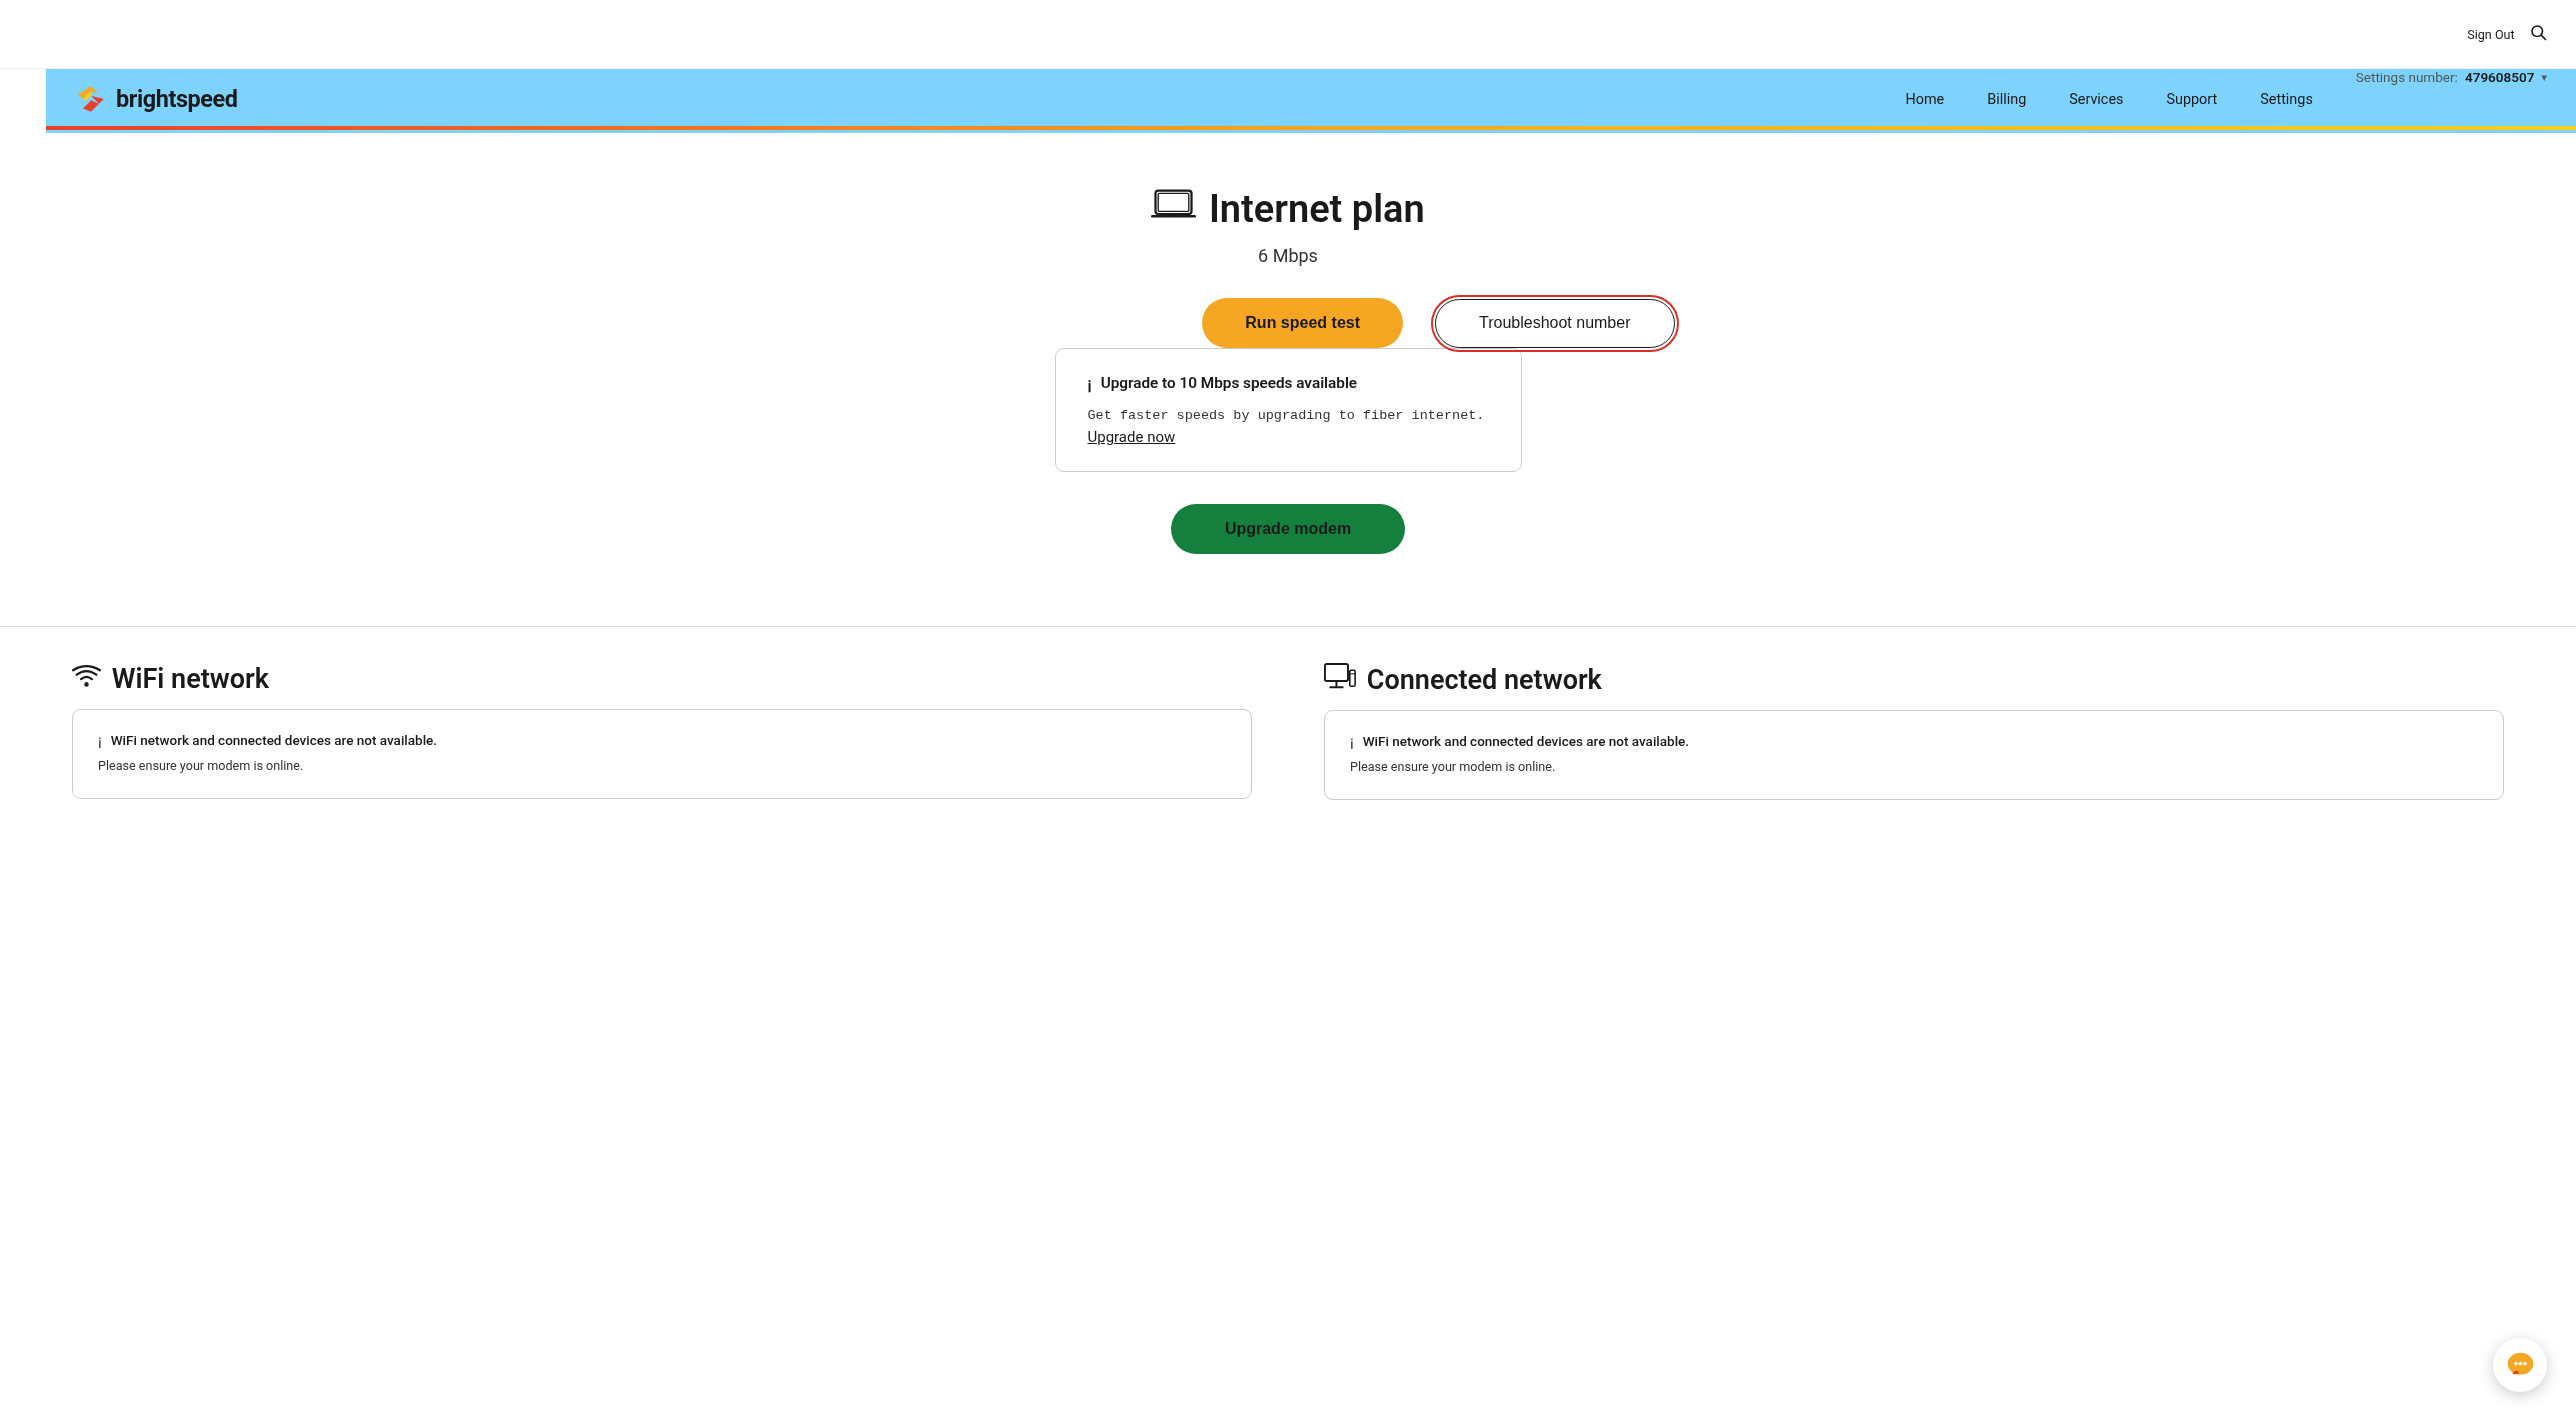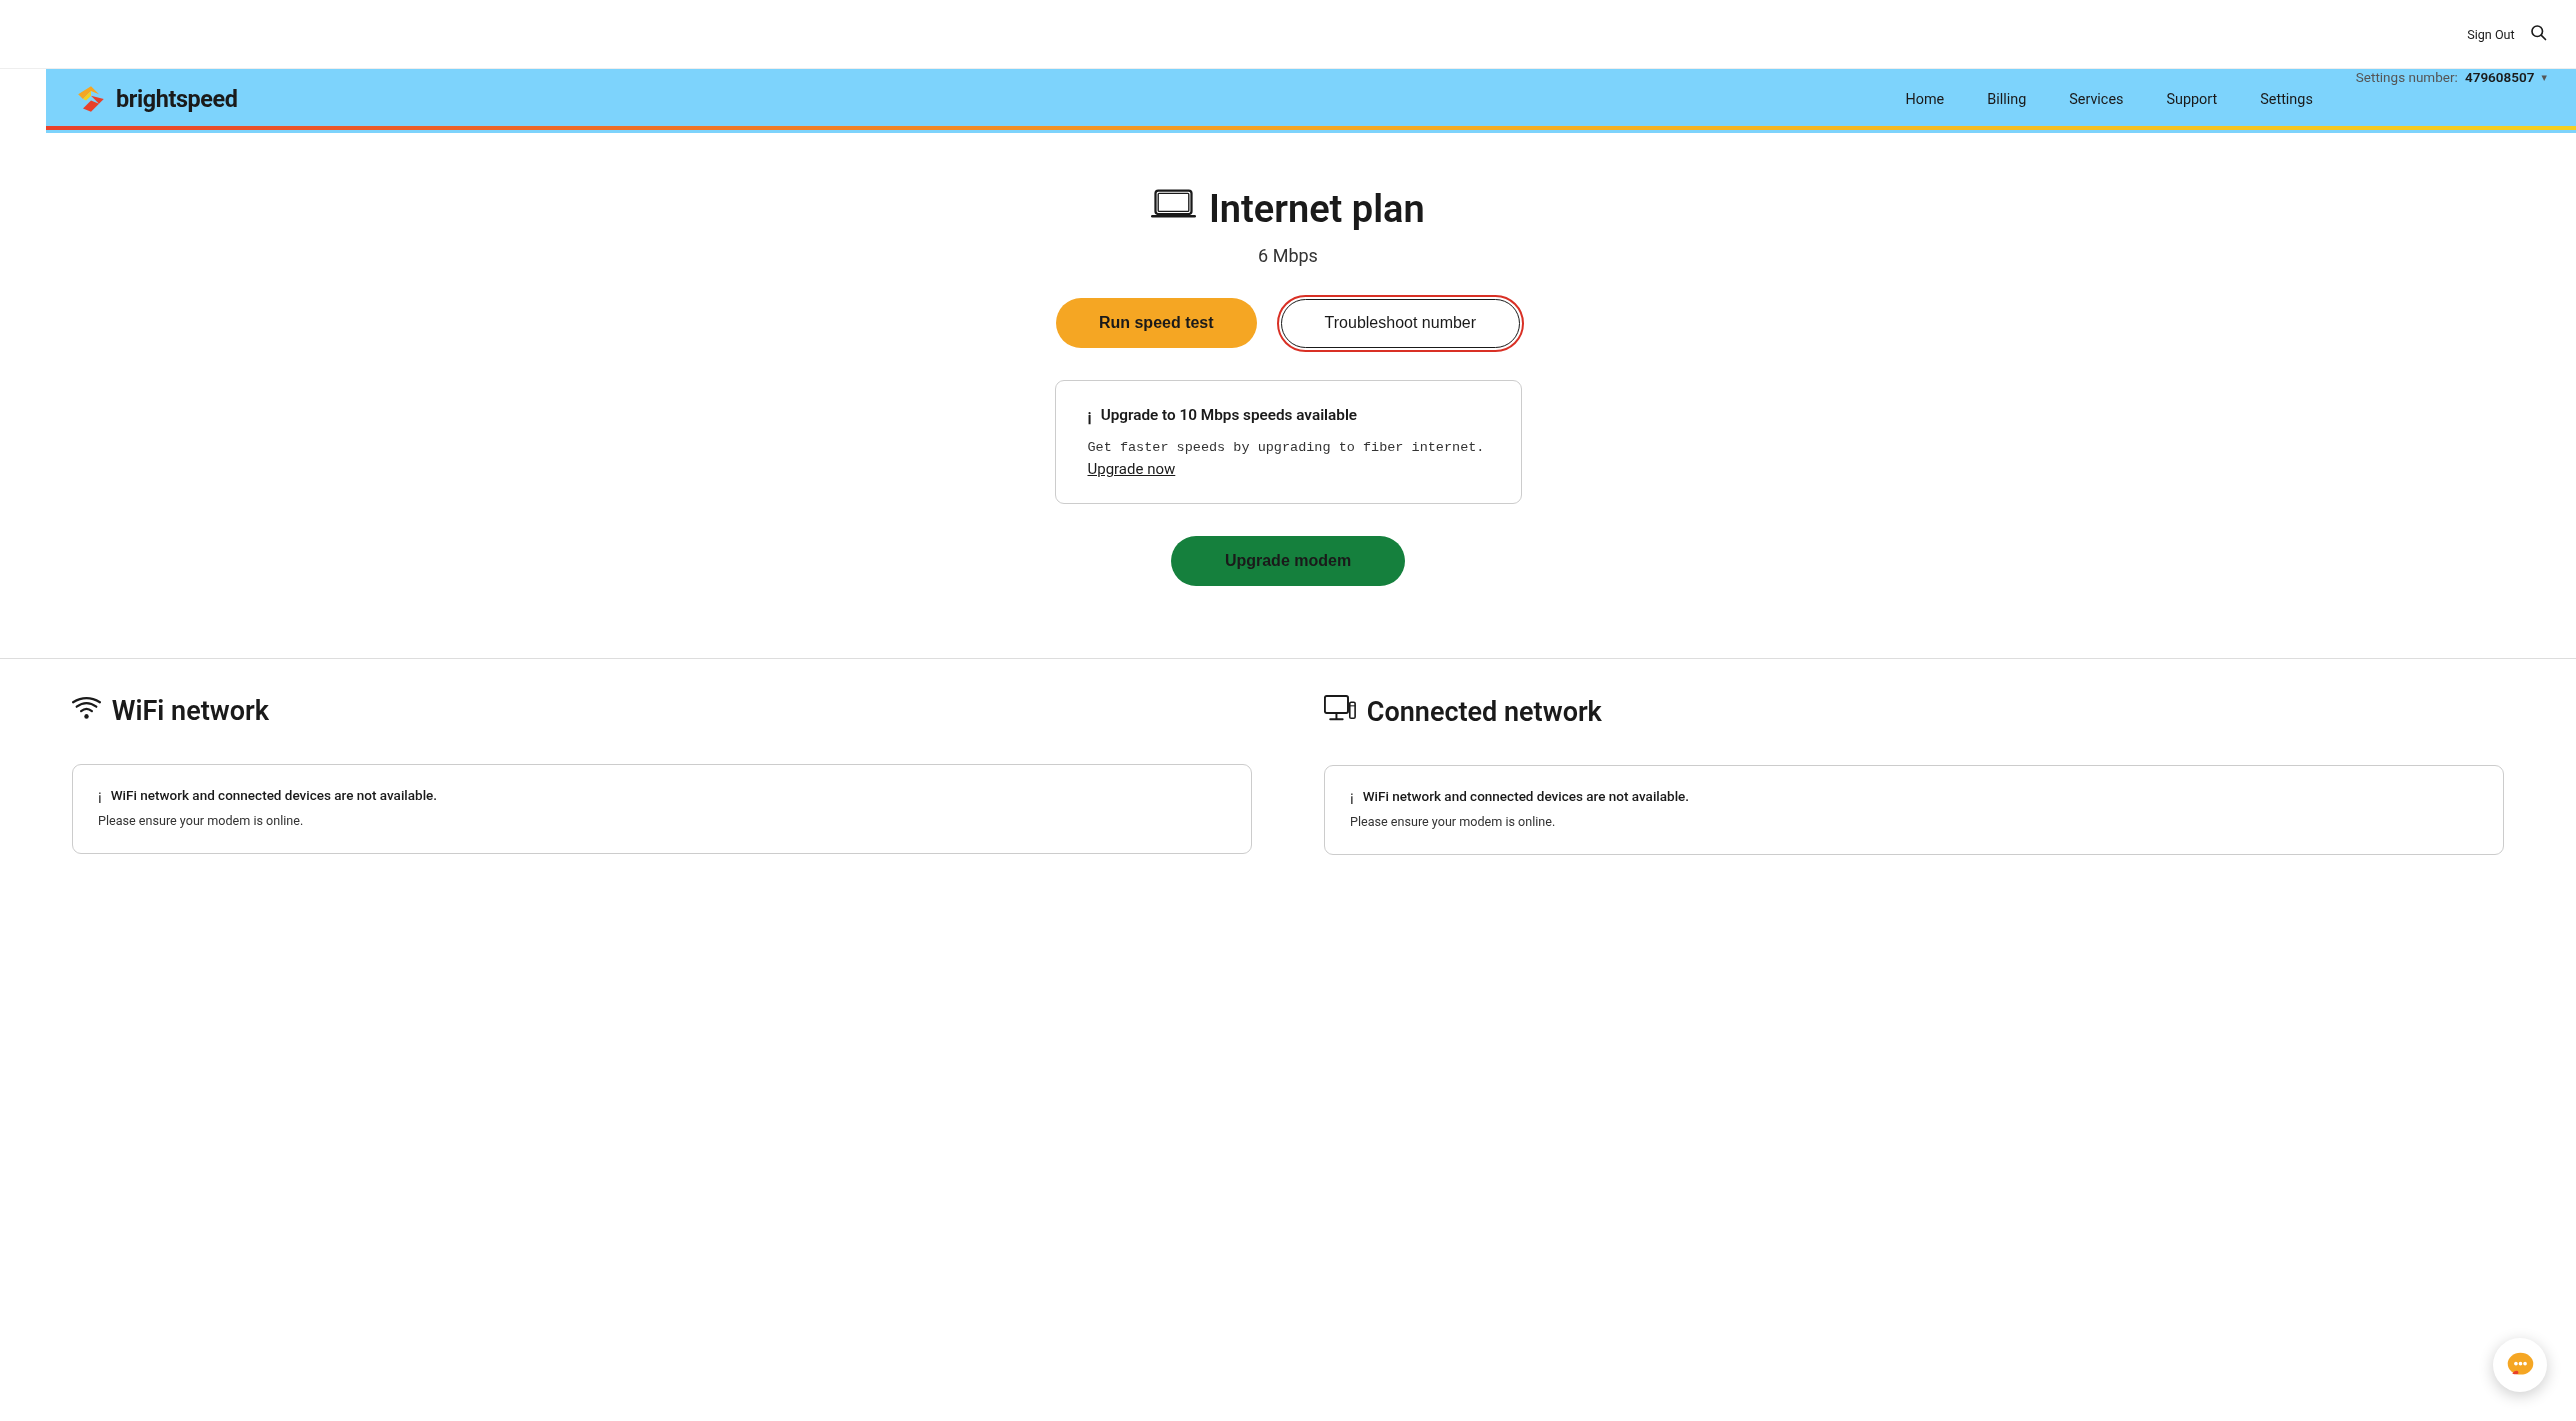--- a/index.html
+++ b/index.html
@@ -112,23 +112,22 @@
     .speed-text {
       font-size: 18px;
       color: #333;
       margin-bottom: 32px;
     }
 
     
     .buttons-row {
       display: flex;
       align-items: center;
-      justify-content: center;
-      gap: 24px;
-      margin-bottom: 32px;
+      justify-content: flex-end;
+      gap: 32px;
     }
     .btn-speed-test {
       background: #f5a623;
       color: #1a1a1a;
       border: none;
       border-radius: 45px;
       padding: 16px 43px;
       font-size: 16px;
       font-weight: 600;
       cursor: pointer;
@@ -215,21 +214,21 @@
     .bottom-section {
       flex: 1;
     }
     .bottom-section-title {
       display: flex;
       align-items: center;
       gap: 10.8px;
       font-size: 27px;
       font-weight: 600;
       color: #1a1a1a;
-      margin-bottom: 37px;
+      margin-bottom: 14px;
     }
     .section-icon {
       font-size: 23.4px;
     }
     .bottom-info-box {
       border: 1.3px solid #ccc;
       border-radius: 9px;
       padding: 21.6px 25px;
       background: #fff;
     }

